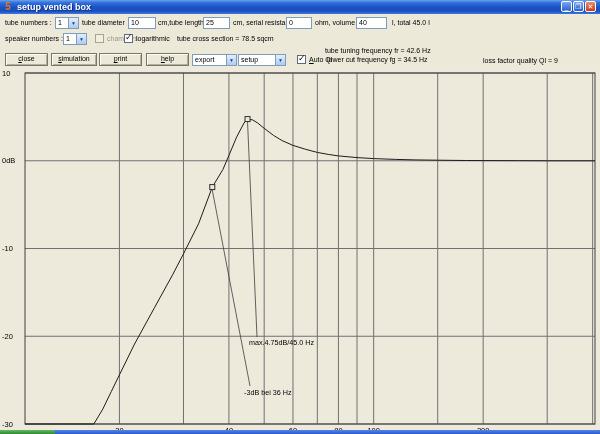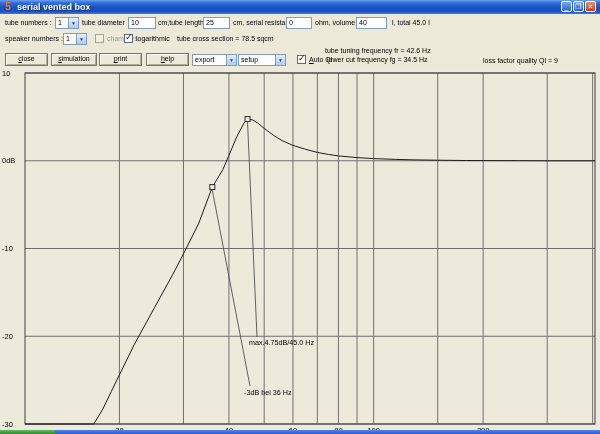--- a/index.html
+++ b/index.html
@@ -58,21 +58,21 @@
   .taskbar{position:absolute;left:0;top:430px;width:600px;height:4px;
     background:linear-gradient(180deg,#5584e8,#2a5ad0);z-index:5;}
   .startbtn{position:absolute;left:0;top:0;width:55px;height:4px;
     background:linear-gradient(180deg,#63bb63,#2e8a2e);border-radius:0 2px 0 0;}
 </style>
 </head>
 <body>
 
 <div class="titlebar">
   <div class="icon">5</div>
-  <div class="title">serial vented box</div>
+  <div class="title">setup vented box</div>
   <div class="tb-btn" style="left:561px;">_</div>
   <div class="tb-btn" style="left:573px;">❐</div>
   <div class="tb-btn close" style="left:585px;">✕</div>
 </div>
 
 <div class="panel">
 
   <div class="lbl" style="left:5px;top:2px;">tube numbers :</div>
   <div class="combo" style="left:55px;top:3px;width:24px;">
     <span class="val">1</span>

